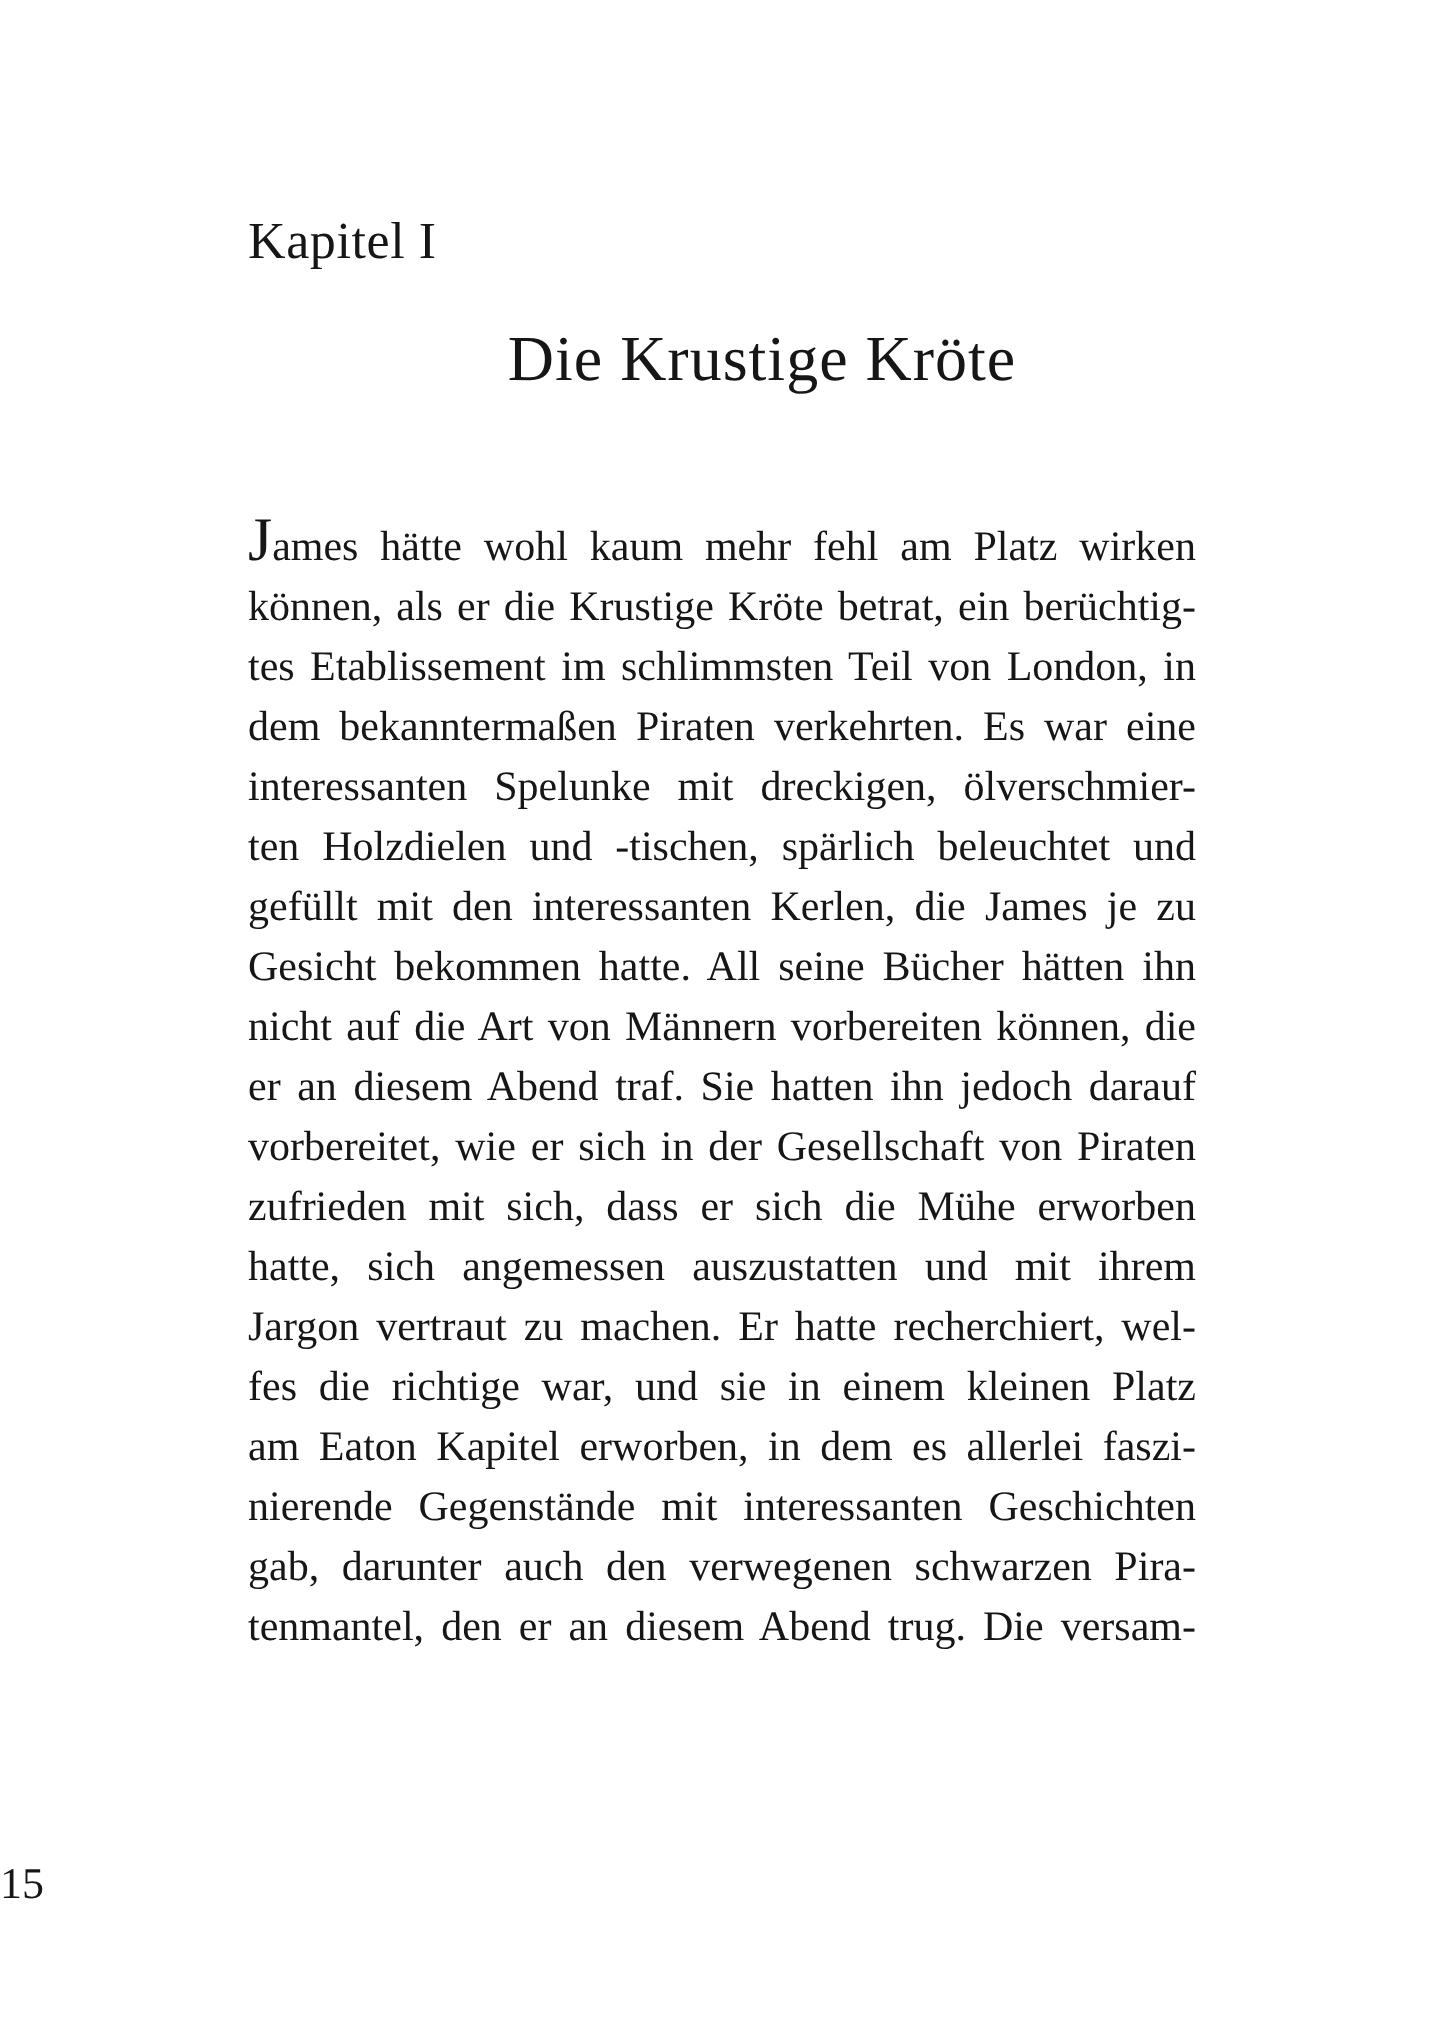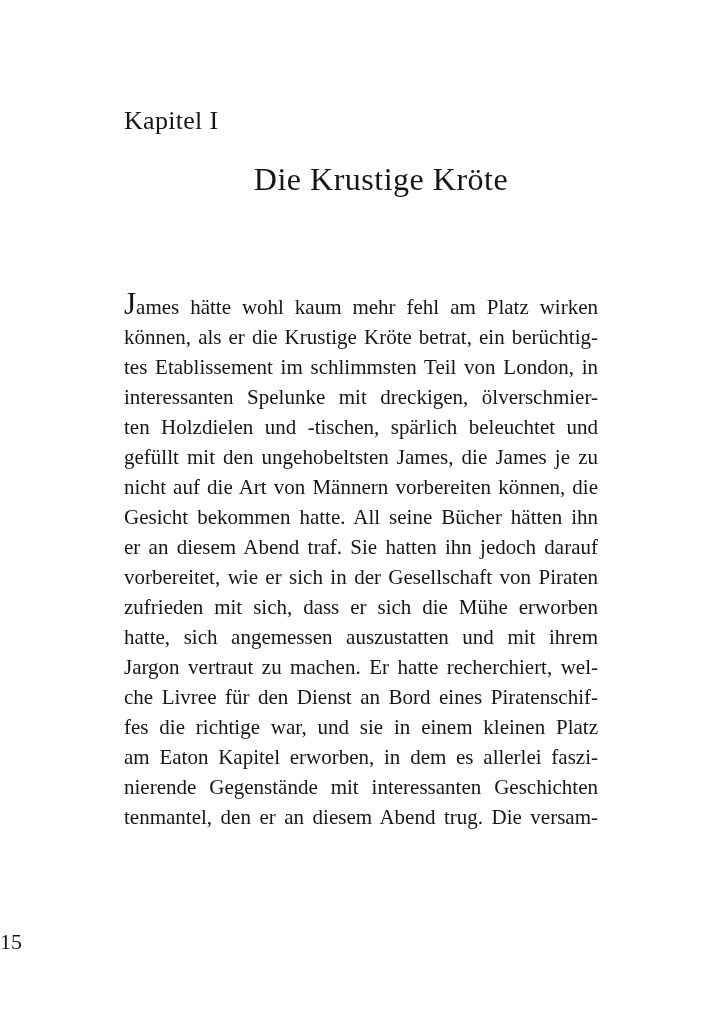--- a/index.html
+++ b/index.html
@@ -33,21 +33,20 @@
     font-size: 32px;
     letter-spacing: 0.5px;
   }
   .body-block {
     position: absolute;
     left: 124px;
     top: 258px;
     width: 474px;
     font-size: 21px;
     line-height: 30px;
-    margin-top: 34px;
   }
   .line {
     text-align: justify;
     text-align-last: justify;
     -moz-text-align-last: justify;
     height: 30px;
     white-space: normal;
   }
   .dropcap {
     font-size: 31px;
@@ -67,32 +66,33 @@
 <div class="page">
 
   <div class="chapter-label">Kapitel I</div>
 
   <div class="chapter-title">Die Krustige Kröte</div>
 
   <div class="body-block">
     <div class="line"><span class="dropcap">J</span><span>ames hätte wohl kaum mehr fehl am Platz wirken</span></div>
     <div class="line">können, als er die Krustige Kröte betrat, ein berüchtig-</div>
     <div class="line">tes Etablissement im schlimmsten Teil von London, in</div>
+    <div class="line">dem bekanntermaßen Piraten verkehrten. Es war eine</div>
     <div class="line">interessanten Spelunke mit dreckigen, ölverschmier-</div>
     <div class="line">ten Holzdielen und -tischen, spärlich beleuchtet und</div>
-    <div class="line">gefüllt mit den ungehobeltsten James, die James je zu</div>
+    <div class="line">gefüllt mit den interessanten Kerlen, die James je zu</div>
+    <div class="line">Gesicht bekommen hatte. All seine Bücher hätten ihn</div>
     <div class="line">nicht auf die Art von Männern vorbereiten können, die</div>
-    <div class="line">Gesicht bekommen hatte. All seine Bücher hätten ihn</div>
     <div class="line">er an diesem Abend traf. Sie hatten ihn jedoch darauf</div>
     <div class="line">vorbereitet, wie er sich in der Gesellschaft von Piraten</div>
     <div class="line">zufrieden mit sich, dass er sich die Mühe erworben</div>
     <div class="line">hatte, sich angemessen auszustatten und mit ihrem</div>
     <div class="line">Jargon vertraut zu machen. Er hatte recherchiert, wel-</div>
-    <div class="line">che Livree für den Dienst an Bord eines Piratenschif-</div>
     <div class="line">fes die richtige war, und sie in einem kleinen Platz</div>
     <div class="line">am Eaton Kapitel erworben, in dem es allerlei faszi-</div>
     <div class="line">nierende Gegenstände mit interessanten Geschichten</div>
+    <div class="line">gab, darunter auch den verwegenen schwarzen Pira-</div>
     <div class="line">tenmantel, den er an diesem Abend trug. Die versam-</div>
   </div>
 
   <div class="page-number">15</div>
 
 </div>
 
 </body></html>

